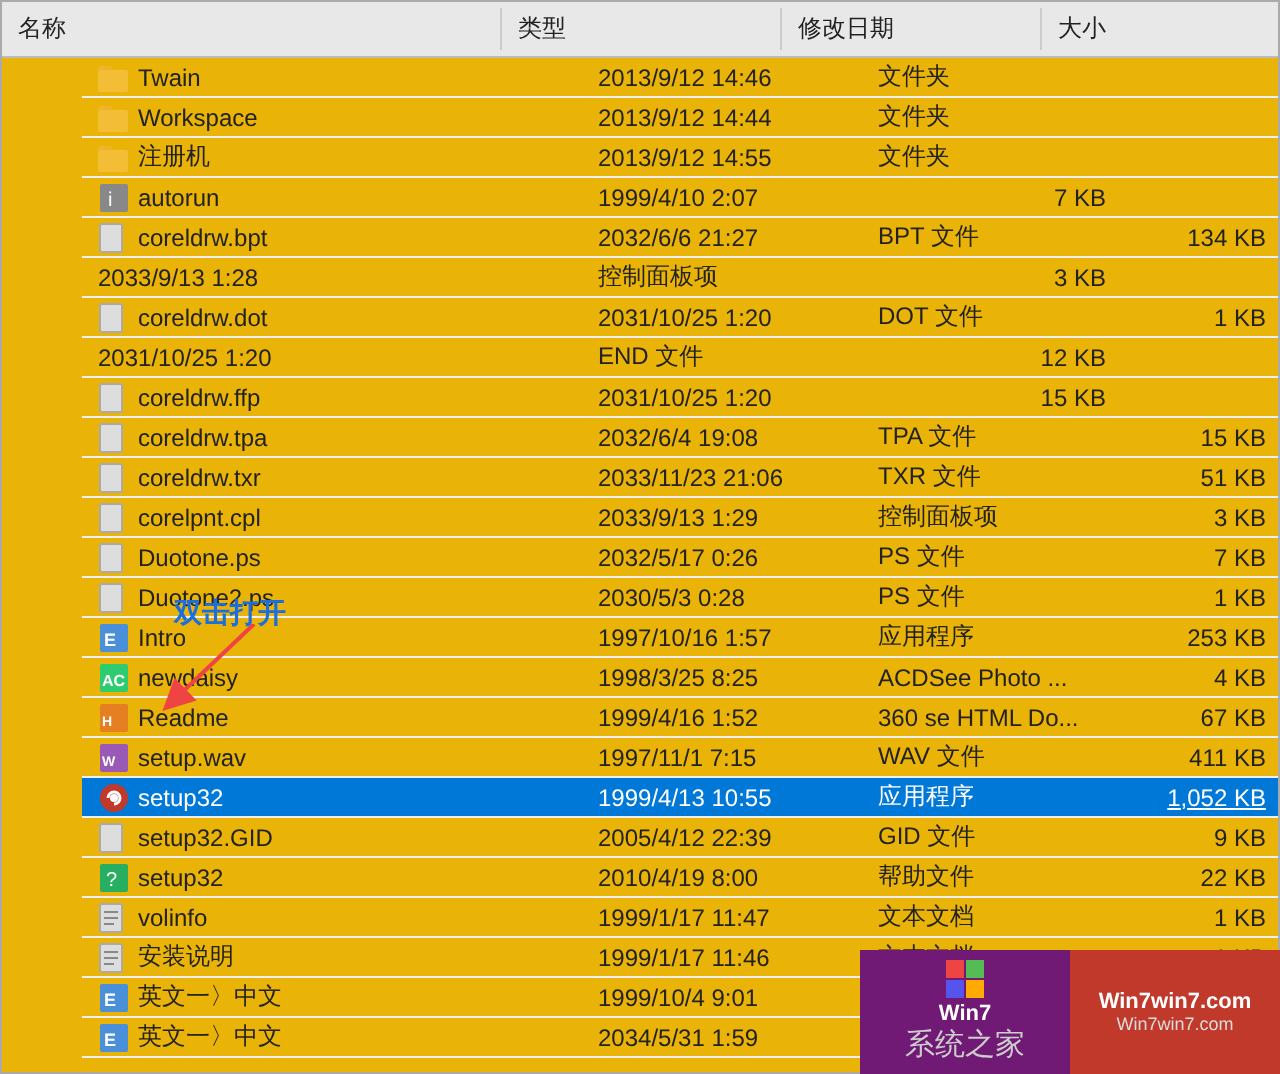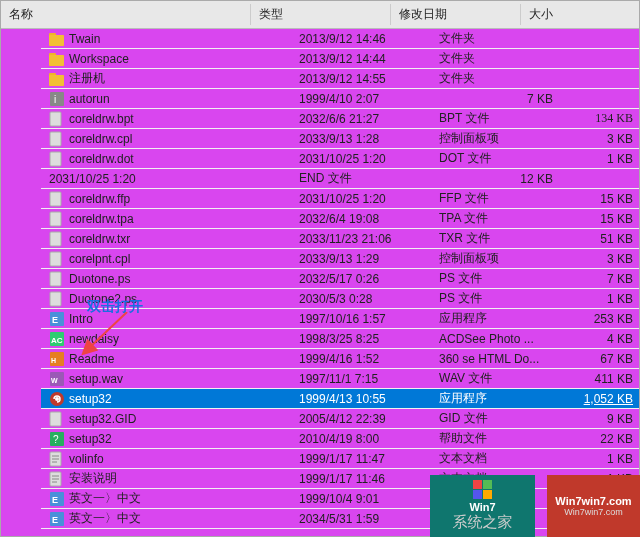--- a/index.html
+++ b/index.html
@@ -8,21 +8,21 @@
       height: 537px;
       background: #f0f0f0;
       font-family: 'SimSun', 'Microsoft YaHei', Arial, sans-serif;
       font-size: 12px;
       overflow: hidden;
     }
 
     .file-explorer {
       width: 640px;
       height: 537px;
-      background: #d946ef;
+      background: #eab308;
       border: 1px solid #aaa;
       display: flex;
       flex-direction: column;
     }
 
     .table-header {
       display: grid;
       grid-template-columns: 250px 140px 130px 80px;
       background: #e8e8e8;
       border-bottom: 1px solid #bbb;
@@ -128,32 +128,32 @@
       height: 62px;
       overflow: hidden;
     }
 
     .win-watermark-left {
       position: absolute;
       left: 0;
       top: 0;
       width: 105px;
       height: 62px;
-      background: #0f766e;
+      background: #701a75;
       display: flex;
       flex-direction: column;
       align-items: center;
       justify-content: center;
     }
 
     .win-watermark-right {
       position: absolute;
       right: 0;
       top: 0;
-      width: 93px;
+      width: 105px;
       height: 62px;
       background: #c0392b;
       display: flex;
       flex-direction: column;
       align-items: center;
       justify-content: center;
     }
 
     .win-label {
       font-size: 15px;
@@ -258,31 +258,23 @@
           <div class="col-cell">
             <span class="file-icon">
               <svg width="16" height="16" viewBox="0 0 16 16">
                 <rect x="1" y="1" width="11" height="14" rx="1" fill="#ddd" stroke="#aaa" stroke-width="1"></rect>
               </svg>
             </span>
             <span>coreldrw.bpt</span>
           </div>
           <div class="col-cell">2032/6/6 21:27</div>
           <div class="col-cell">BPT 文件</div>
-          <div class="col-cell" style="justify-content: flex-end; font-family: Liberation Serif, serif;">134 KB</div>
-        </div>
-        <div class="file-row">
-          <div class="col-cell">
-            <span class="file-icon">
-              <svg width="16" height="16" viewBox="0 0 16 16">
-                <rect x="1" y="1" width="11" height="14" rx="1" fill="#ddd" stroke="#aaa" stroke-width="1"></rect>
-              </svg>
-            </span>
-            <span>coreldrw.cpl</span>
-          </div>
+          <div class="col-cell" style="justify-content: flex-end;">134 KB</div>
+        </div>
+        <div class="file-row">
           <div class="col-cell">2033/9/13 1:28</div>
           <div class="col-cell">控制面板项</div>
           <div class="col-cell" style="justify-content: flex-end;">3 KB</div>
         </div>
         <div class="file-row">
           <div class="col-cell">
             <span class="file-icon">
               <svg width="16" height="16" viewBox="0 0 16 16">
                 <rect x="1" y="1" width="11" height="14" rx="1" fill="#ddd" stroke="#aaa" stroke-width="1"></rect>
               </svg>
@@ -301,21 +293,20 @@
         <div class="file-row">
           <div class="col-cell">
             <span class="file-icon">
               <svg width="16" height="16" viewBox="0 0 16 16">
                 <rect x="1" y="1" width="11" height="14" rx="1" fill="#ddd" stroke="#aaa" stroke-width="1"></rect>
               </svg>
             </span>
             <span>coreldrw.ffp</span>
           </div>
           <div class="col-cell">2031/10/25 1:20</div>
-          <div class="col-cell">FFP 文件</div>
           <div class="col-cell" style="justify-content: flex-end;">15 KB</div>
         </div>
         <div class="file-row">
           <div class="col-cell">
             <span class="file-icon">
               <svg width="16" height="16" viewBox="0 0 16 16">
                 <rect x="1" y="1" width="11" height="14" rx="1" fill="#ddd" stroke="#aaa" stroke-width="1"></rect>
               </svg>
             </span>
             <span>coreldrw.tpa</span>

